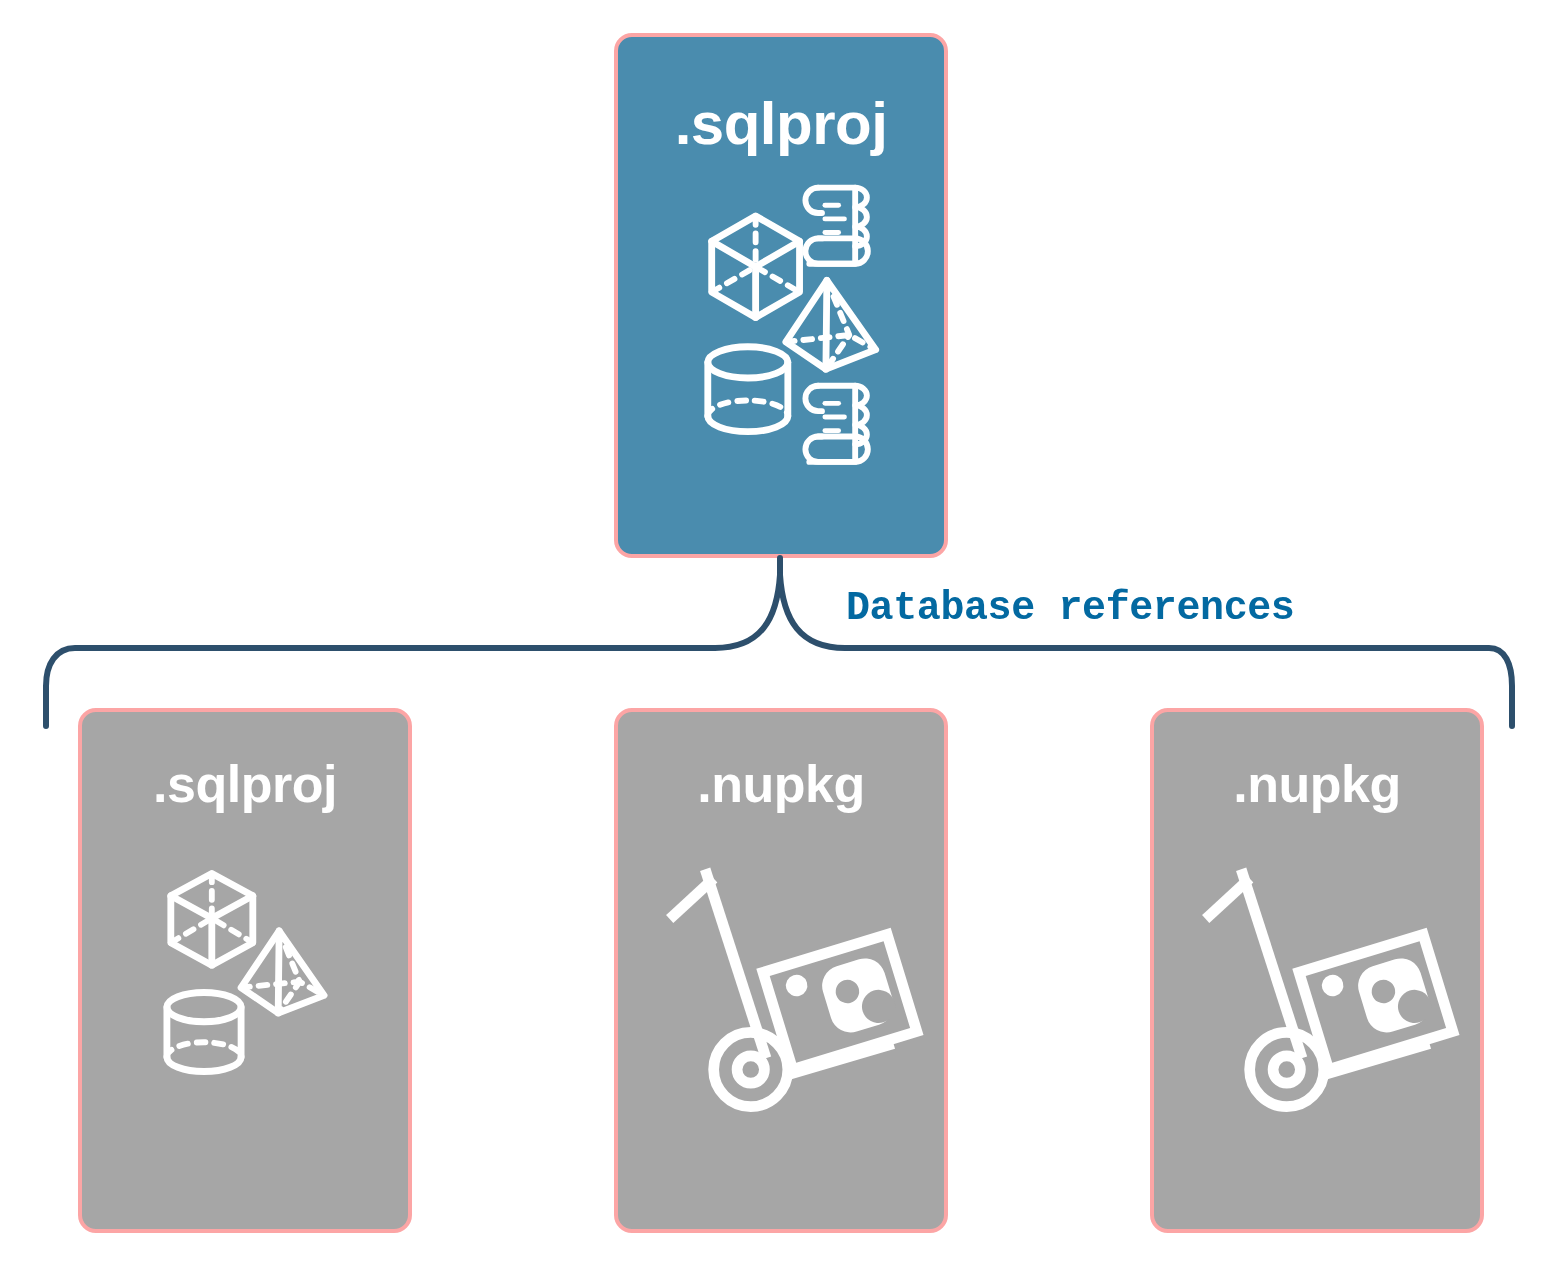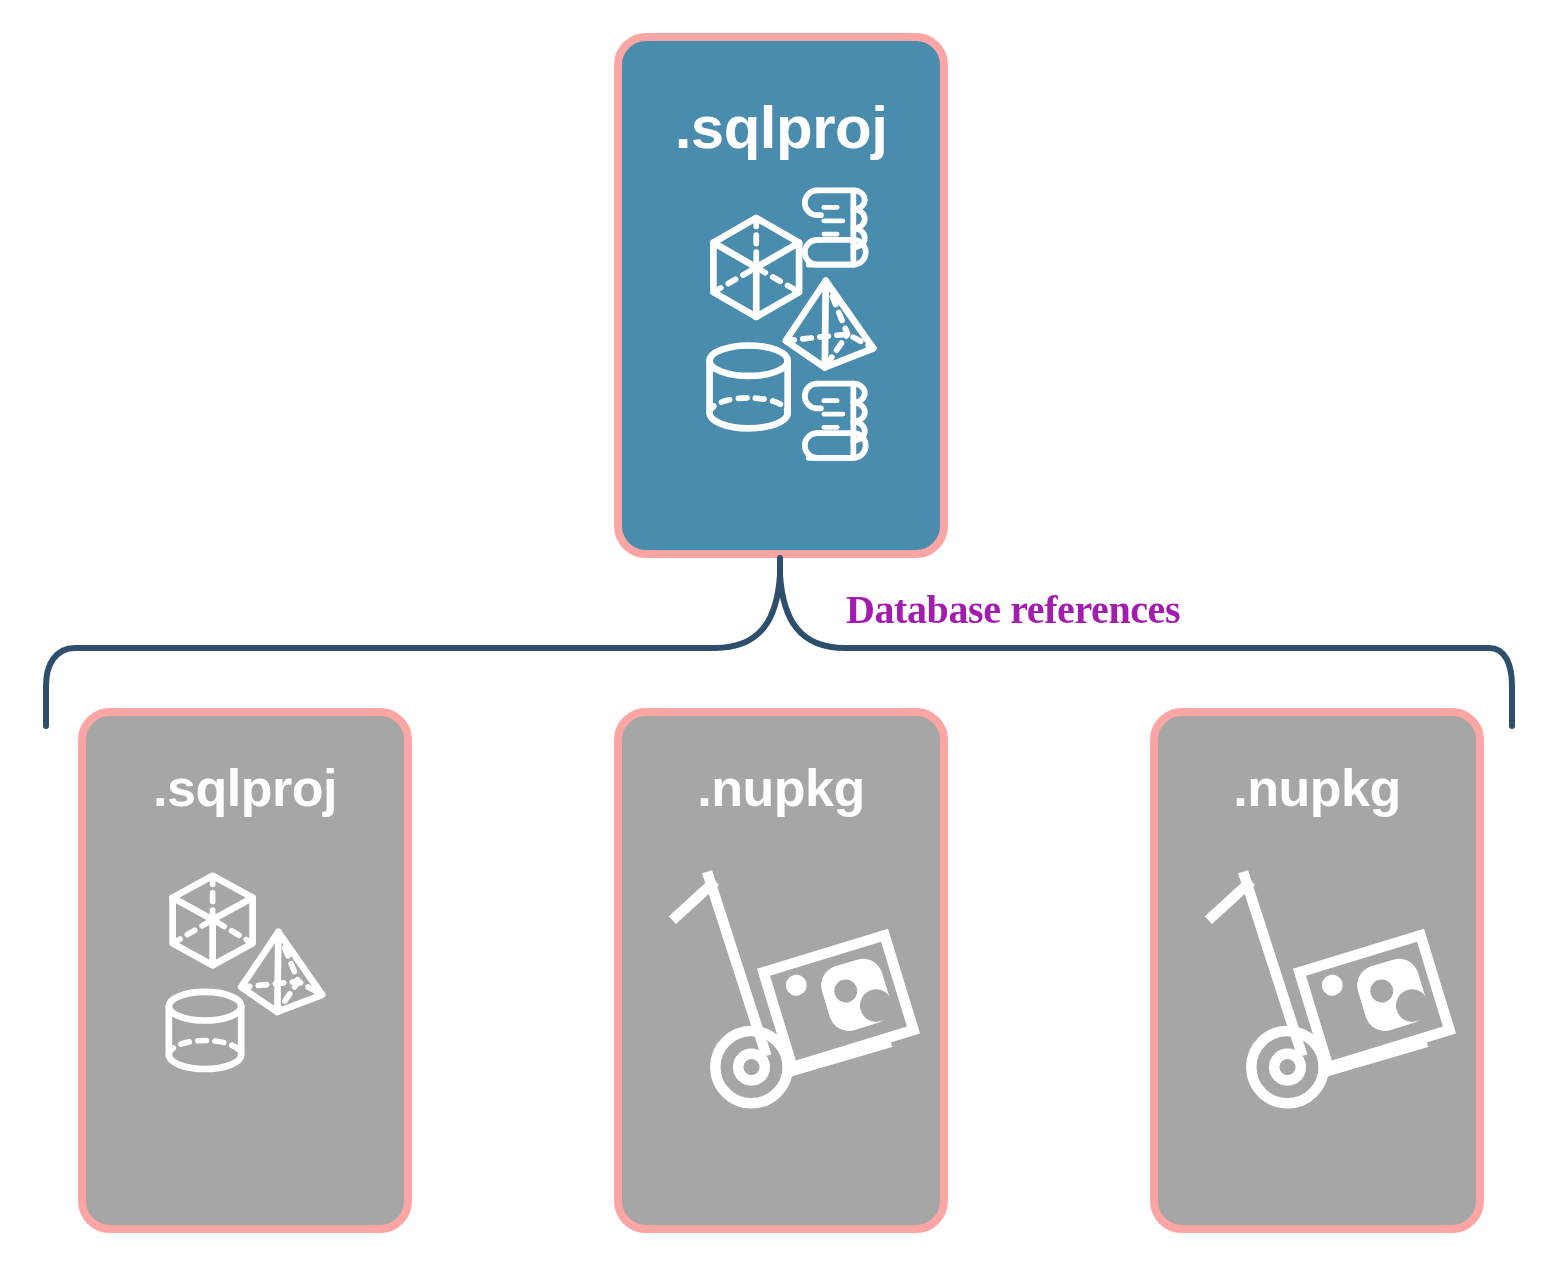--- a/index.html
+++ b/index.html
@@ -1,38 +1,38 @@
 <!DOCTYPE html>
 <html><head>
 <meta charset="utf-8">
 <style>
   html,body{margin:0;padding:0;background:#ffffff;}
   body{width:1566px;height:1274px;font-family:"Liberation Sans",sans-serif;overflow:hidden;}
   #stage{position:relative;width:1566px;height:1274px;background:#ffffff;}
 
-  .card{position:absolute;box-sizing:border-box;border-radius:32px;border:8px solid #fca5a5;text-decoration:underline;}
+  .card{position:absolute;box-sizing:border-box;border-radius:18px;border:4px solid #fca5a5;text-decoration:underline;}
   .card.blue{background:#4a8cae;}
   .card.gray{background:#a6a6a6;}
 
   .card-title{
     position:absolute;left:0;right:0;text-align:center;
     color:#ffffff;font-weight:bold;letter-spacing:-0.5px;
     font-family:"Liberation Sans",sans-serif;
   }
   .card.blue .card-title{top:52px;font-size:60px;}
   .card.gray .card-title{top:42px;font-size:52px;}
 
   .art{position:absolute;left:0;top:0;width:100%;height:100%;pointer-events:none;}
 
   .brace-layer{position:absolute;left:0;top:0;width:1566px;height:1274px;}
 
   .brace-label{
-    position:absolute;color:#a21caf;font-weight:bold;
+    position:absolute;color:#0369a1;font-weight:bold;
     font-size:40px;letter-spacing:-0.4px;white-space:nowrap;
-    font-family:Liberation Serif, serif;
+    font-family:Liberation Mono, monospace;
   }
 </style>
 </head>
 <body>
 
 <div id="stage">
 
   <div class="card blue" style="left:614px;top:33px;width:334px;height:525px;">
     <div class="card-title">.sqlproj</div>
 

